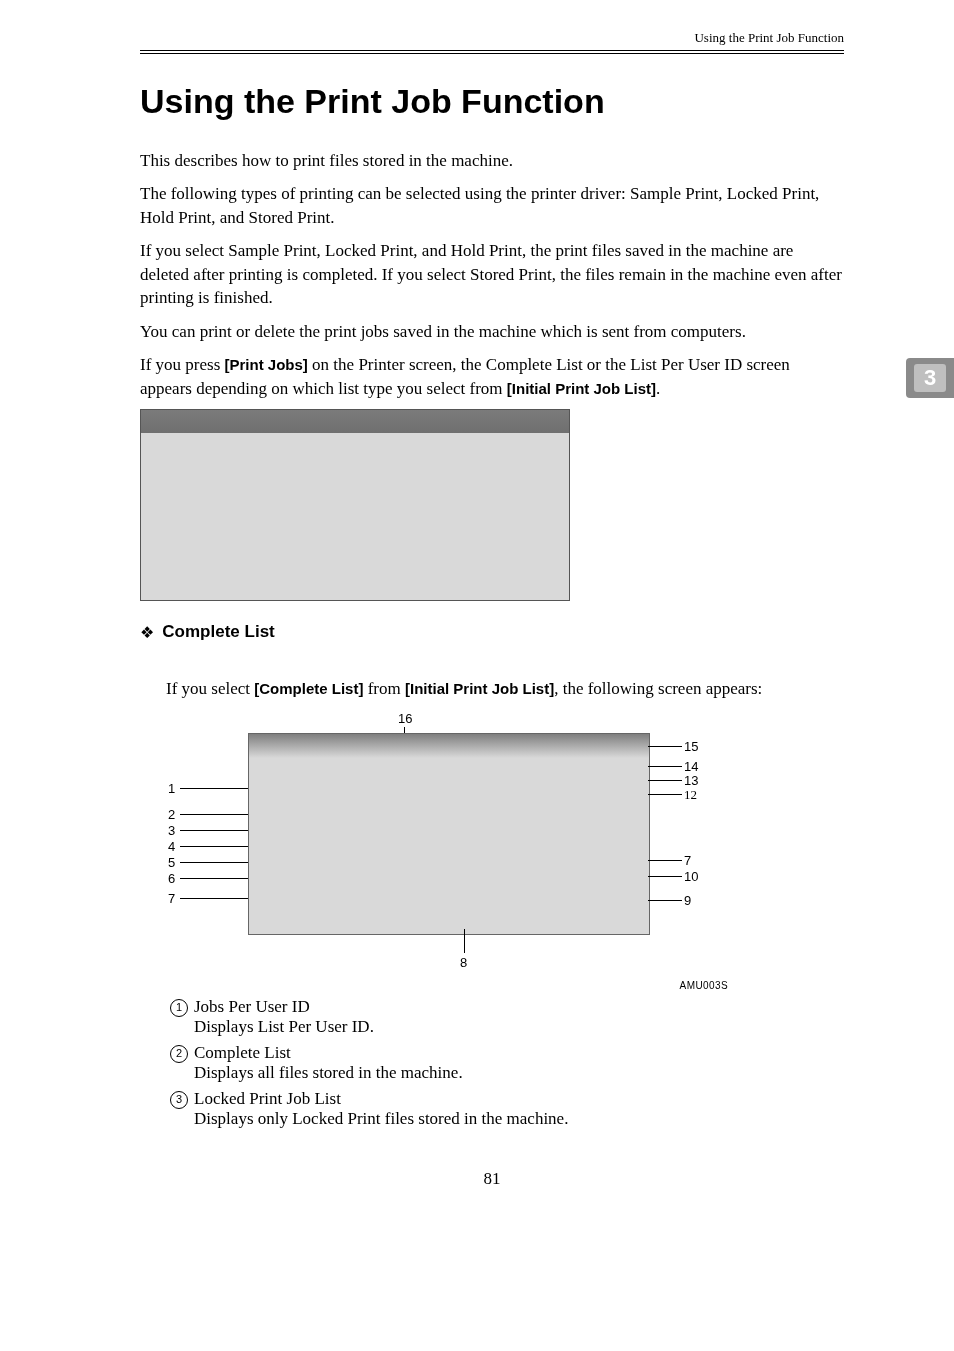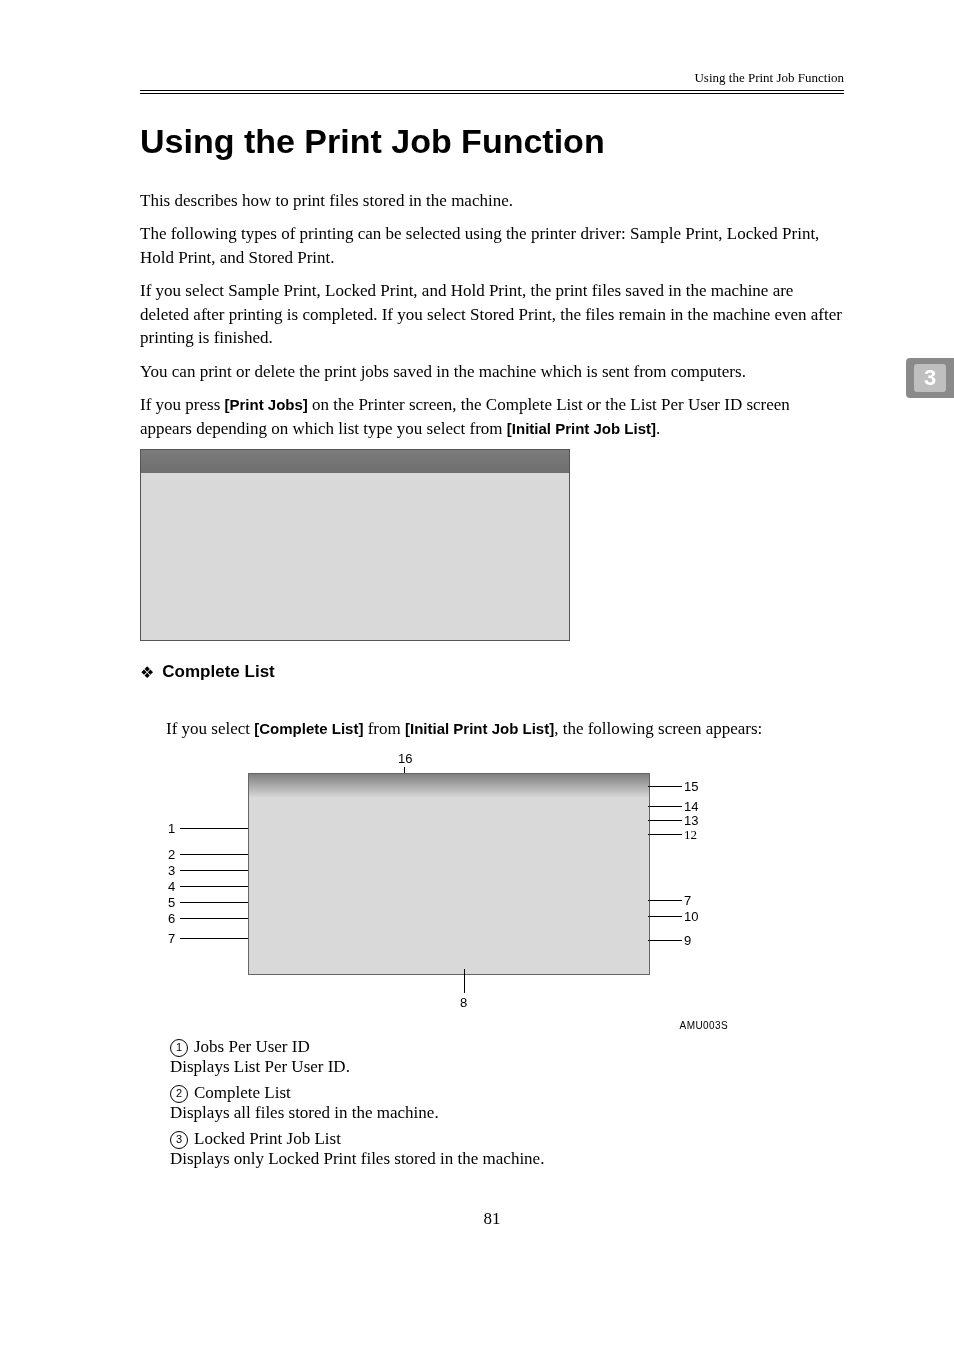--- a/index.html
+++ b/index.html
@@ -5,21 +5,21 @@
   body{
     font-family:Georgia,serif;
     margin:0;
     background:#fff;
     color:#000;
     width:954px;
     min-height:1351px;
     position:relative;
   }
   .page{
-    padding:70px 110px 110px 140px;
+    padding:30px 110px 110px 140px;
   }
   .running-header{
     font-family:Georgia,serif;
     font-size:13px;
     text-align:right;
     margin-bottom:4px;
   }
   .hr1{
     border:none;border-top:1px solid #000;margin:0;
   }
@@ -125,21 +125,21 @@
   .circled{
     display:inline-block;
     width:16px;height:16px;
     border:1px solid #000;border-radius:50%;
     font-size:11px;line-height:15px;text-align:center;
     font-family:Arial,Helvetica,sans-serif;
     margin-right:6px;
     vertical-align:1px;
   }
   .def-list .term{}
-  .def-list .desc{display:block;}
+  .def-list .desc{margin-left:24px;display:block;}
   .page-number{
     font-size:17px;
     text-align:center;
     margin-top:40px;
   }
 </style>
 </head>
 <body>
 
 <div class="side-tab">

